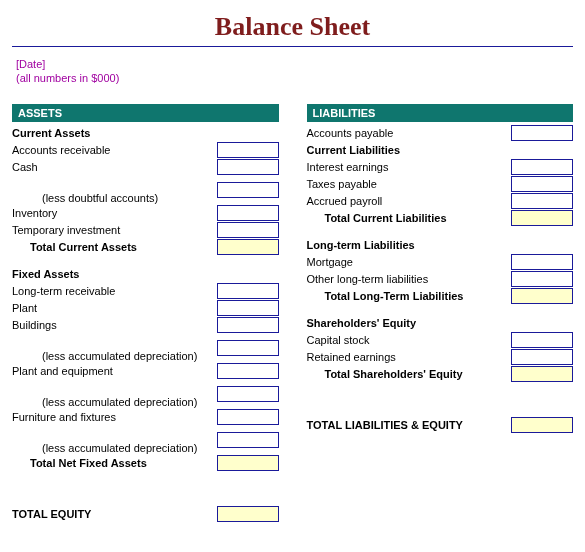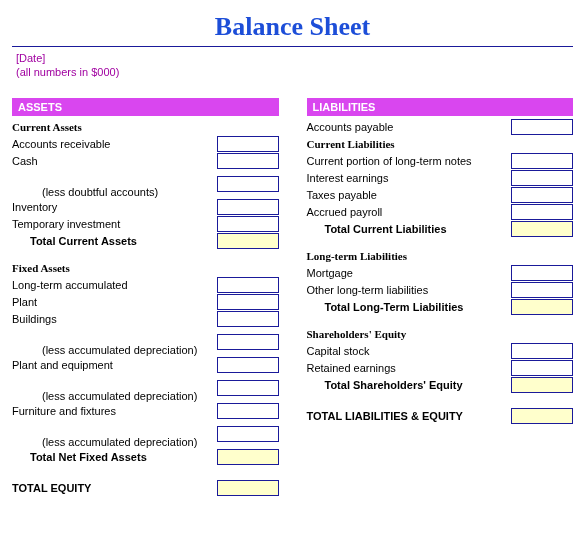--- a/index.html
+++ b/index.html
@@ -10,43 +10,43 @@
     color: #000;
     background: #fff;
     width: 585px;
     box-sizing: border-box;
   }
   .title {
     text-align: center;
     font-family: Georgia, 'Times New Roman', serif;
     font-size: 26px;
     font-weight: bold;
-    color: #1d4ed8;
+    color: #7f1d1d;
     margin: 0 0 4px 0;
   }
   .rule {
     border: none;
     border-top: 1px solid #1a1a9a;
     margin: 2px 0 4px 0;
   }
   .meta {
     color: #a000a0;
     font-size: 11px;
-    margin: 4px 0 18px 4px;
+    margin: 10px 0 18px 4px;
     line-height: 1.3;
   }
   .columns {
     display: flex;
     gap: 28px;
   }
   .col {
     flex: 1;
   }
   .section-header {
-    background: #d946ef;
+    background: #0f766e;
     color: #fff;
     font-weight: bold;
     padding: 3px 6px;
     font-size: 11px;
     margin-bottom: 3px;
   }
   .row {
     display: flex;
     align-items: center;
     min-height: 16px;
@@ -56,21 +56,20 @@
   .label {
     flex: 1;
     padding-left: 0;
   }
   .label.indent {
     padding-left: 30px;
     margin-top: 16px;
   }
   .label.sub {
     font-weight: bold;
-    font-family: Liberation Serif, serif;
   }
   .label.total {
     font-weight: bold;
     padding-left: 18px;
   }
   .vbox {
     width: 60px;
     height: 14px;
     border: 1px solid #1a1a9a;
     background: #fff;
@@ -78,21 +77,21 @@
   }
   .vbox.total {
     background: #ffffcc;
   }
   .spacer {
     height: 10px;
   }
   .grand {
     font-weight: bold;
     font-size: 11px;
-    margin-top: 4px;
+    margin-top: 24px;
   }
 </style>
 </head>
 <body>
 
 <div class="title">Balance Sheet</div>
 <hr class="rule">
 <div class="meta">
   <div>[Date]</div>
   <div>(all numbers in $000)</div>
@@ -126,21 +125,21 @@
       </div>
       <div class="row">
         <div class="label total">Total Current Assets</div>
         <div class="vbox total"></div>
       </div>
       <div class="spacer"></div>
       <div class="row">
         <div class="label sub">Fixed Assets</div>
       </div>
       <div class="row">
-        <div class="label">Long-term accumulated</div>
+        <div class="label">Long-term receivable</div>
         <div class="vbox"></div>
       </div>
       <div class="row">
         <div class="label">Plant</div>
         <div class="vbox"></div>
       </div>
       <div class="row">
         <div class="label">Buildings</div>
         <div class="vbox"></div>
       </div>
@@ -175,24 +174,20 @@
       </div>
     </div>
   <div class="col" id="right-col">
       <div class="section-header">LIABILITIES</div>
       <div class="row">
         <div class="label">Accounts payable</div>
         <div class="vbox"></div>
       </div>
       <div class="row">
         <div class="label sub">Current Liabilities</div>
-      </div>
-      <div class="row">
-        <div class="label">Current portion of long-term notes</div>
-        <div class="vbox"></div>
       </div>
       <div class="row">
         <div class="label">Interest earnings</div>
         <div class="vbox"></div>
       </div>
       <div class="row">
         <div class="label">Taxes payable</div>
         <div class="vbox"></div>
       </div>
       <div class="row">

